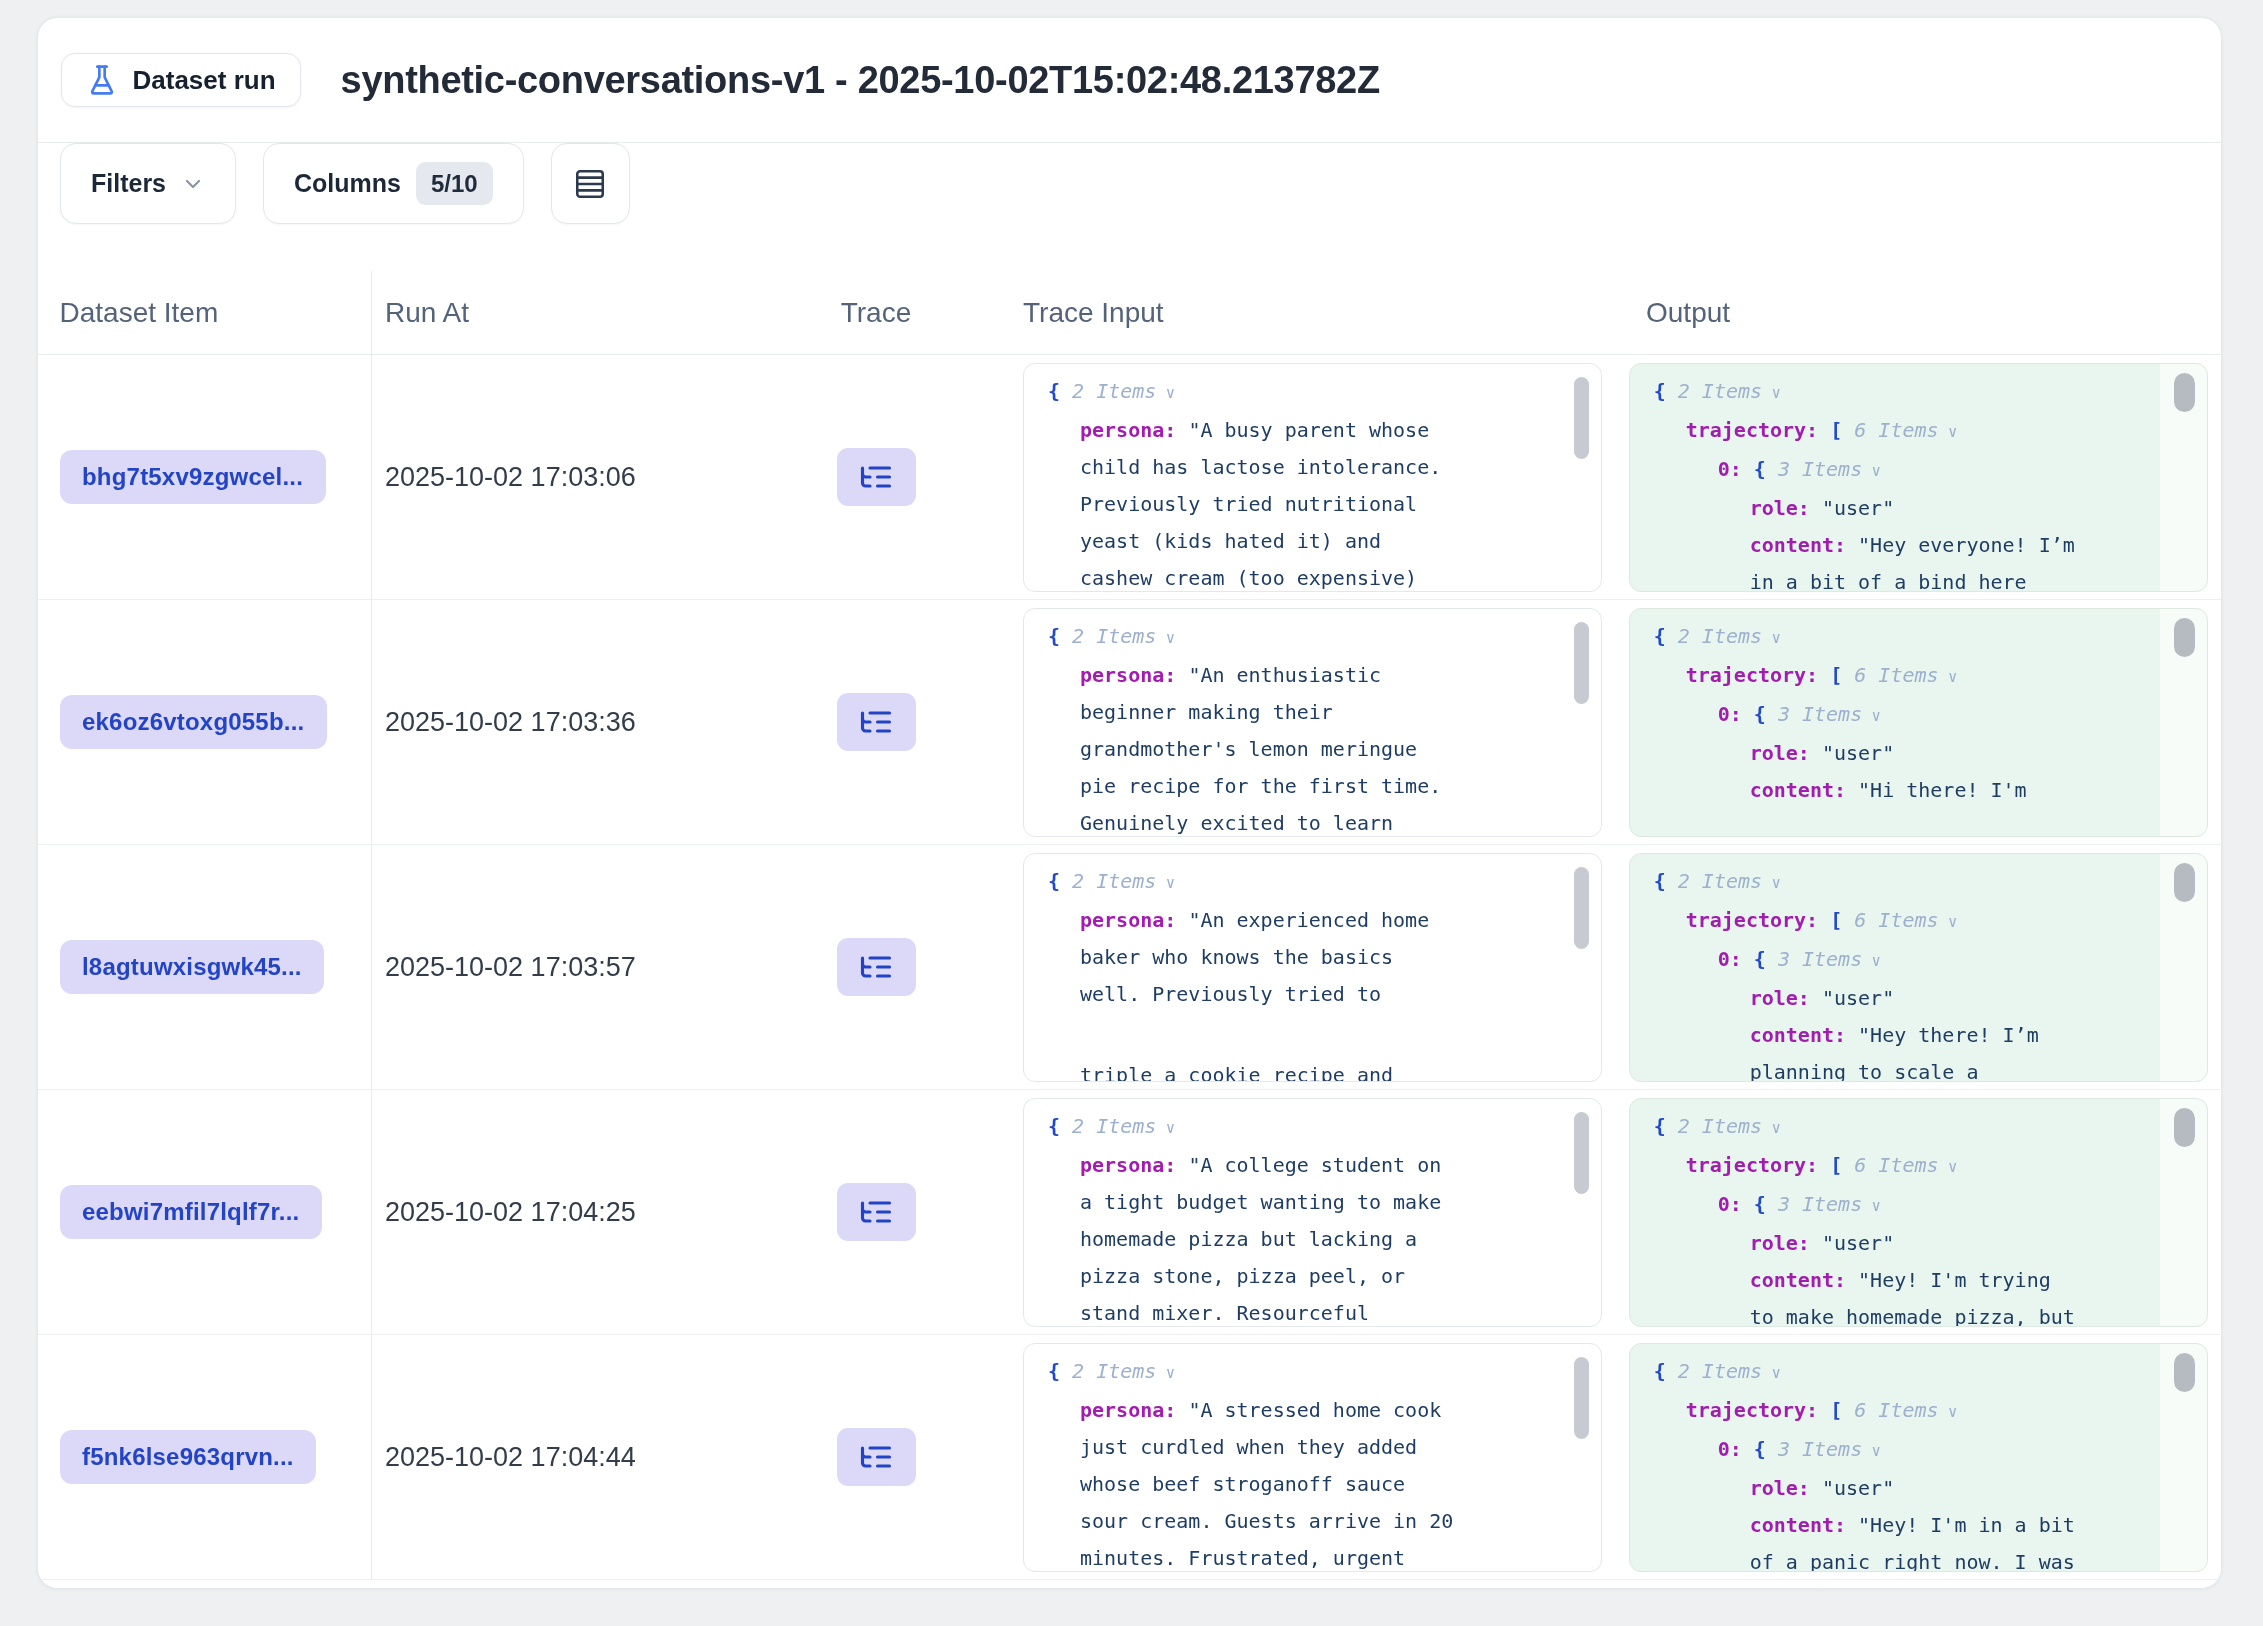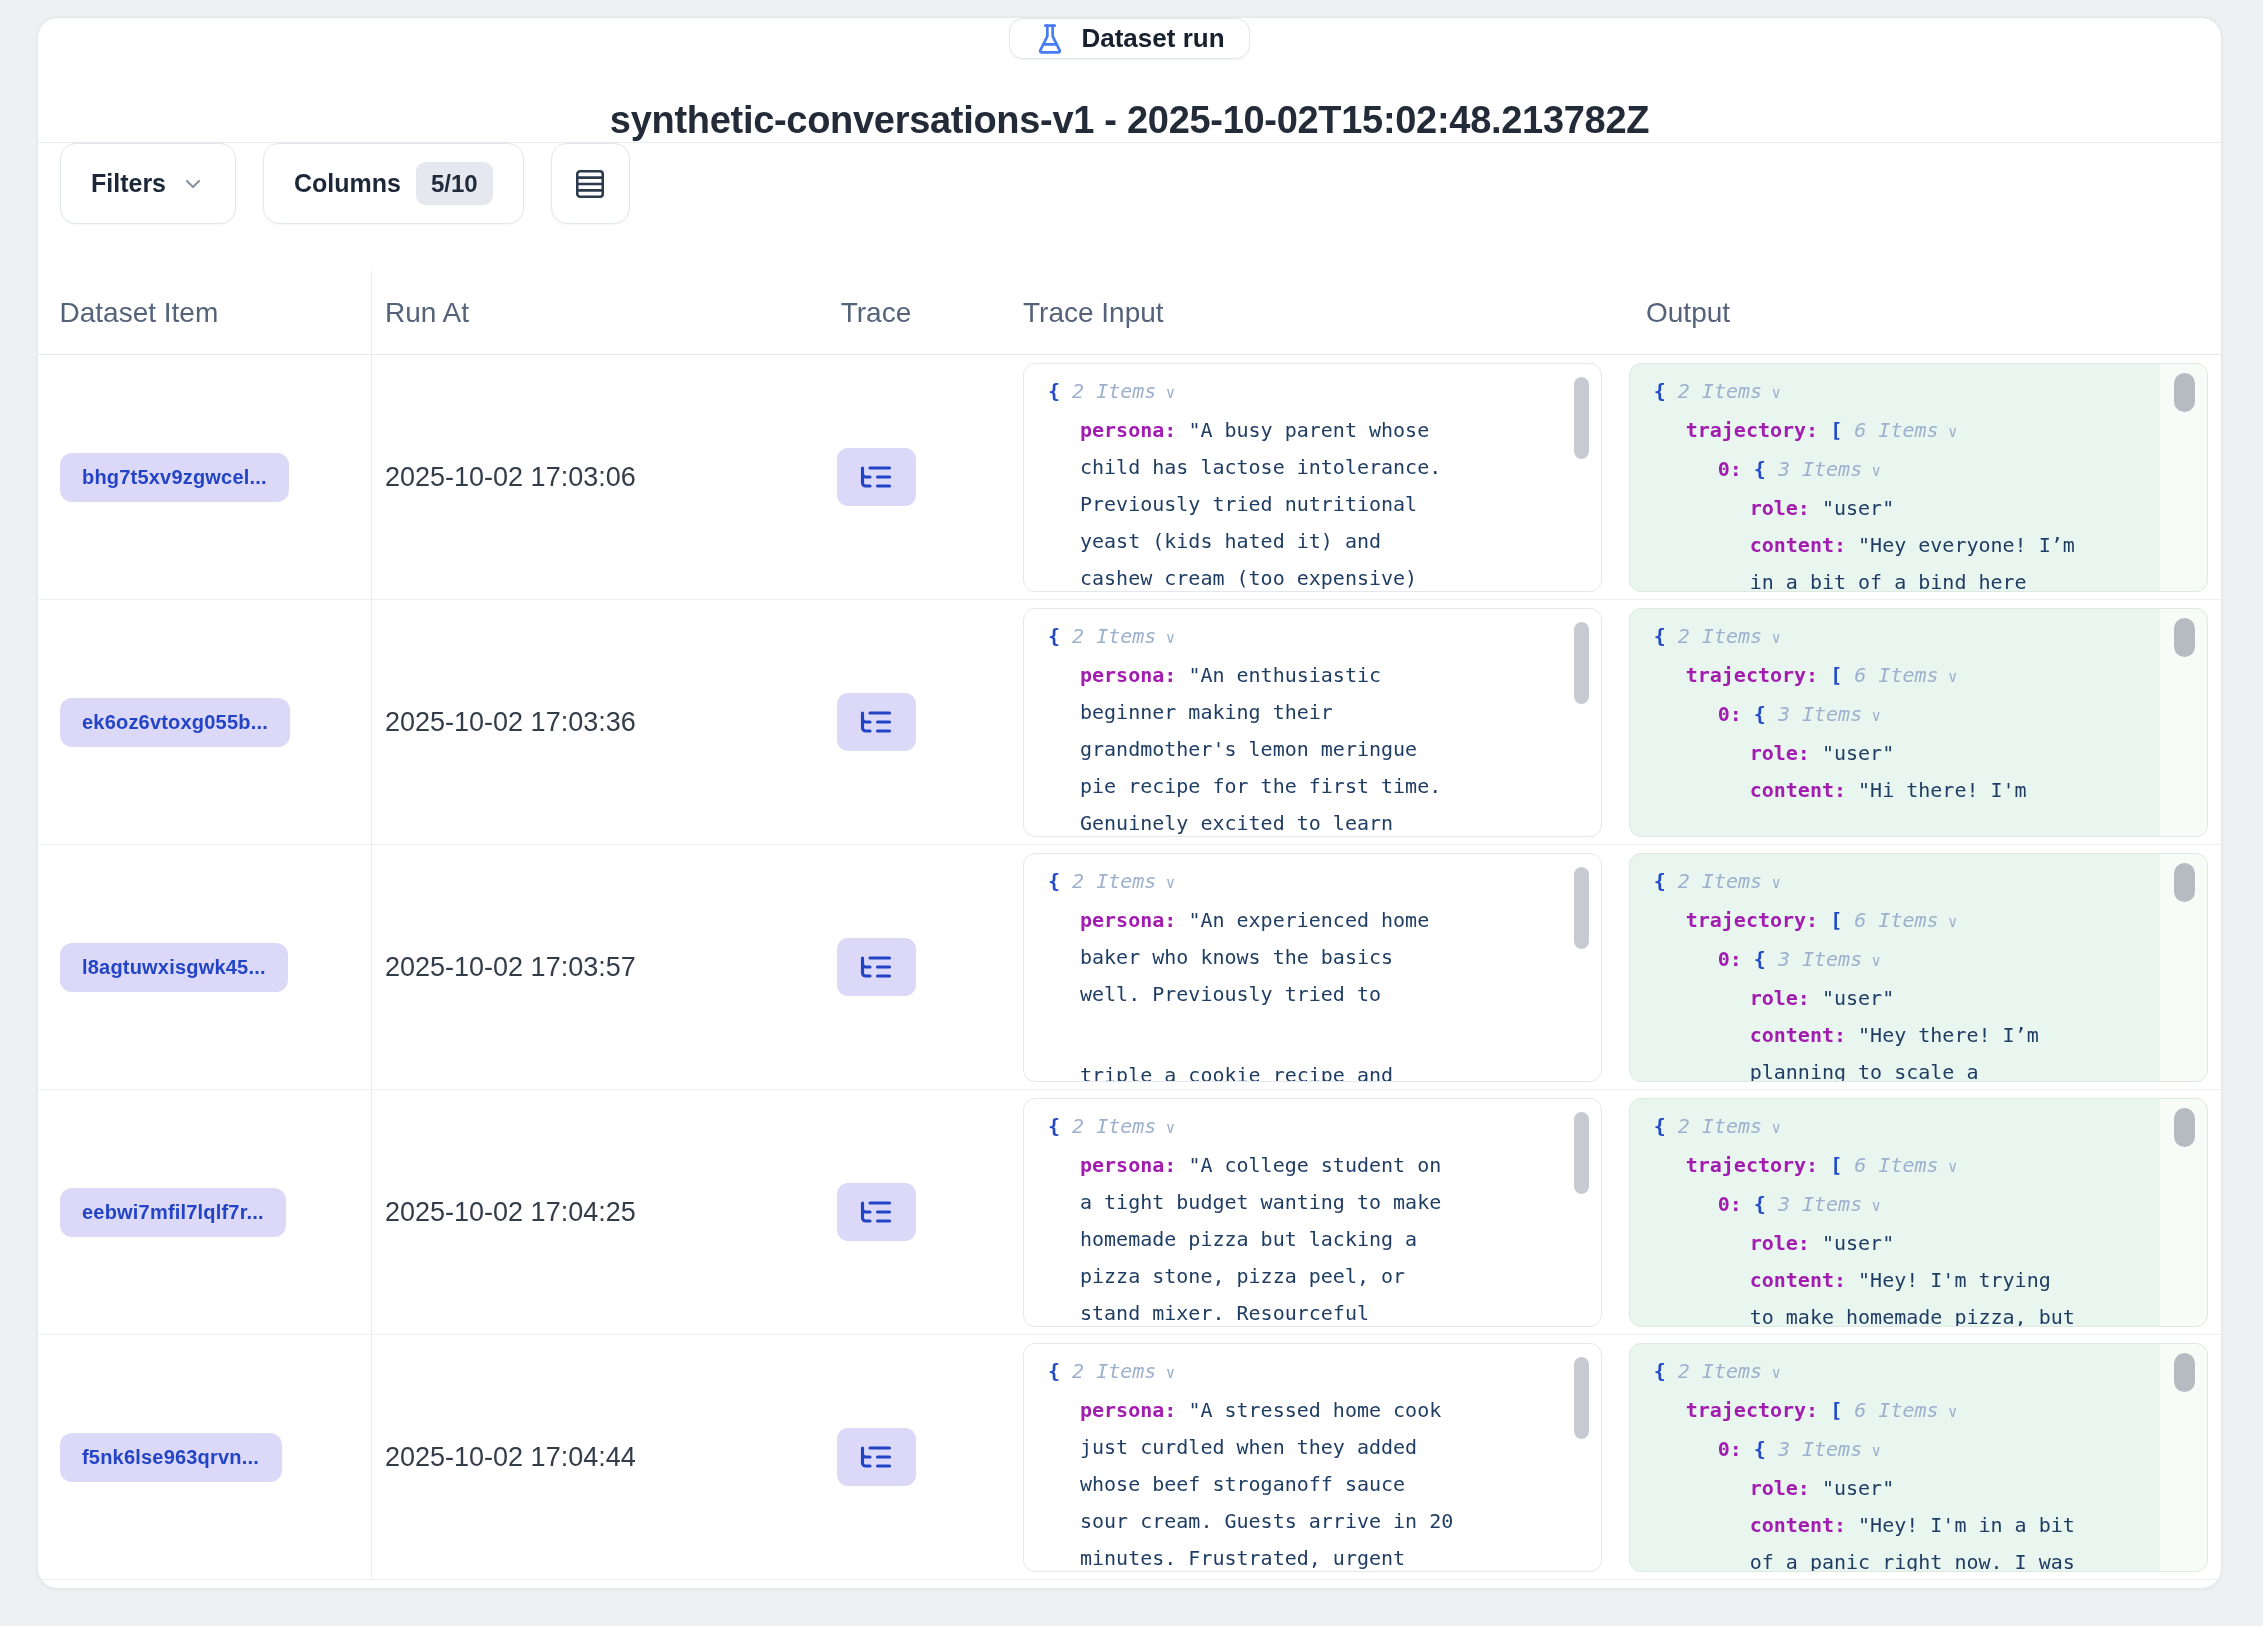--- a/index.html
+++ b/index.html
@@ -5,21 +5,21 @@
   * { margin:0; padding:0; box-sizing:border-box; }
   html,body { width:2264px; height:1626px; overflow:hidden;
     font-family:"Liberation Sans", sans-serif; background:#eef0f2; }
 
   .card { position:absolute; left:37px; top:17px; width:2185px; height:1572px;
     background:#ffffff; border:0.9px solid #e5e8ec; border-radius:20.6px;
     box-shadow:0 0.9px 3.7px rgba(16,24,40,.05); overflow:hidden; }
 
   
   .card-header { height:125px; border-bottom:0.9px solid #e9ebef;
-    display:flex; align-items:center; gap:40px; padding:0 22.5px;flex-direction:column; }
+    display:flex; align-items:center; gap:40px; padding:0 22.5px; }
   .run-badge { display:inline-flex; align-items:center; gap:15px; height:54px;
     padding:0 24px; border:1.4px solid #e2e7ee; border-radius:14px; background:#fff;
     box-shadow:0 0.9px 1.9px rgba(16,24,40,.05);
     font-size:26px; font-weight:700; color:#16202e; white-space:nowrap; }
   .run-badge svg { width:32px; height:32px; stroke:#477bf2; fill:none;
     stroke-width:2; stroke-linecap:round; stroke-linejoin:round; }
   .page-title { font-size:38px; font-weight:700; color:#242b38; letter-spacing:-0.3px; }
 
   
   .toolbar { height:128px; display:flex; gap:27px; padding-left:22px; }
@@ -46,21 +46,21 @@
   .th-output { padding-left:37px; }
 
   .trow { height:245px; border-bottom:0.9px solid #edf0f3; }
   .cell { display:flex; align-items:center; height:100%; }
   .cell-item  { padding-left:21.5px; border-right:0.9px solid #e7eaee; }
   .cell-runat { padding-left:13px; font-size:27px; color:#333c49; }
   .cell-trace { justify-content:center; }
   .cell-input  { padding:7.5px 7.5px 7.5px 32px; }
   .cell-output { padding:7.5px 13px 7.5px 19.7px; }
 
-  .id-badge { background:#dcd9f8; color:#2344c5; font-size:20px; font-weight:700;
+  .id-badge { background:#dcd9f8; color:#2344c5; font-size:24px; font-weight:700;
     padding:13px 22.5px; border-radius:12px; letter-spacing:0.2px; cursor:pointer;
     white-space:nowrap; }
 
   .trace-btn { width:79px; height:58px; border:none; border-radius:11.2px;
     background:#dcd9f8; display:flex; align-items:center; justify-content:center;
     cursor:pointer; }
   .trace-btn svg { width:36px; height:36px; stroke:#2243c4; fill:none;
     stroke-width:2.1; stroke-linecap:round; stroke-linejoin:round; }
 
   

